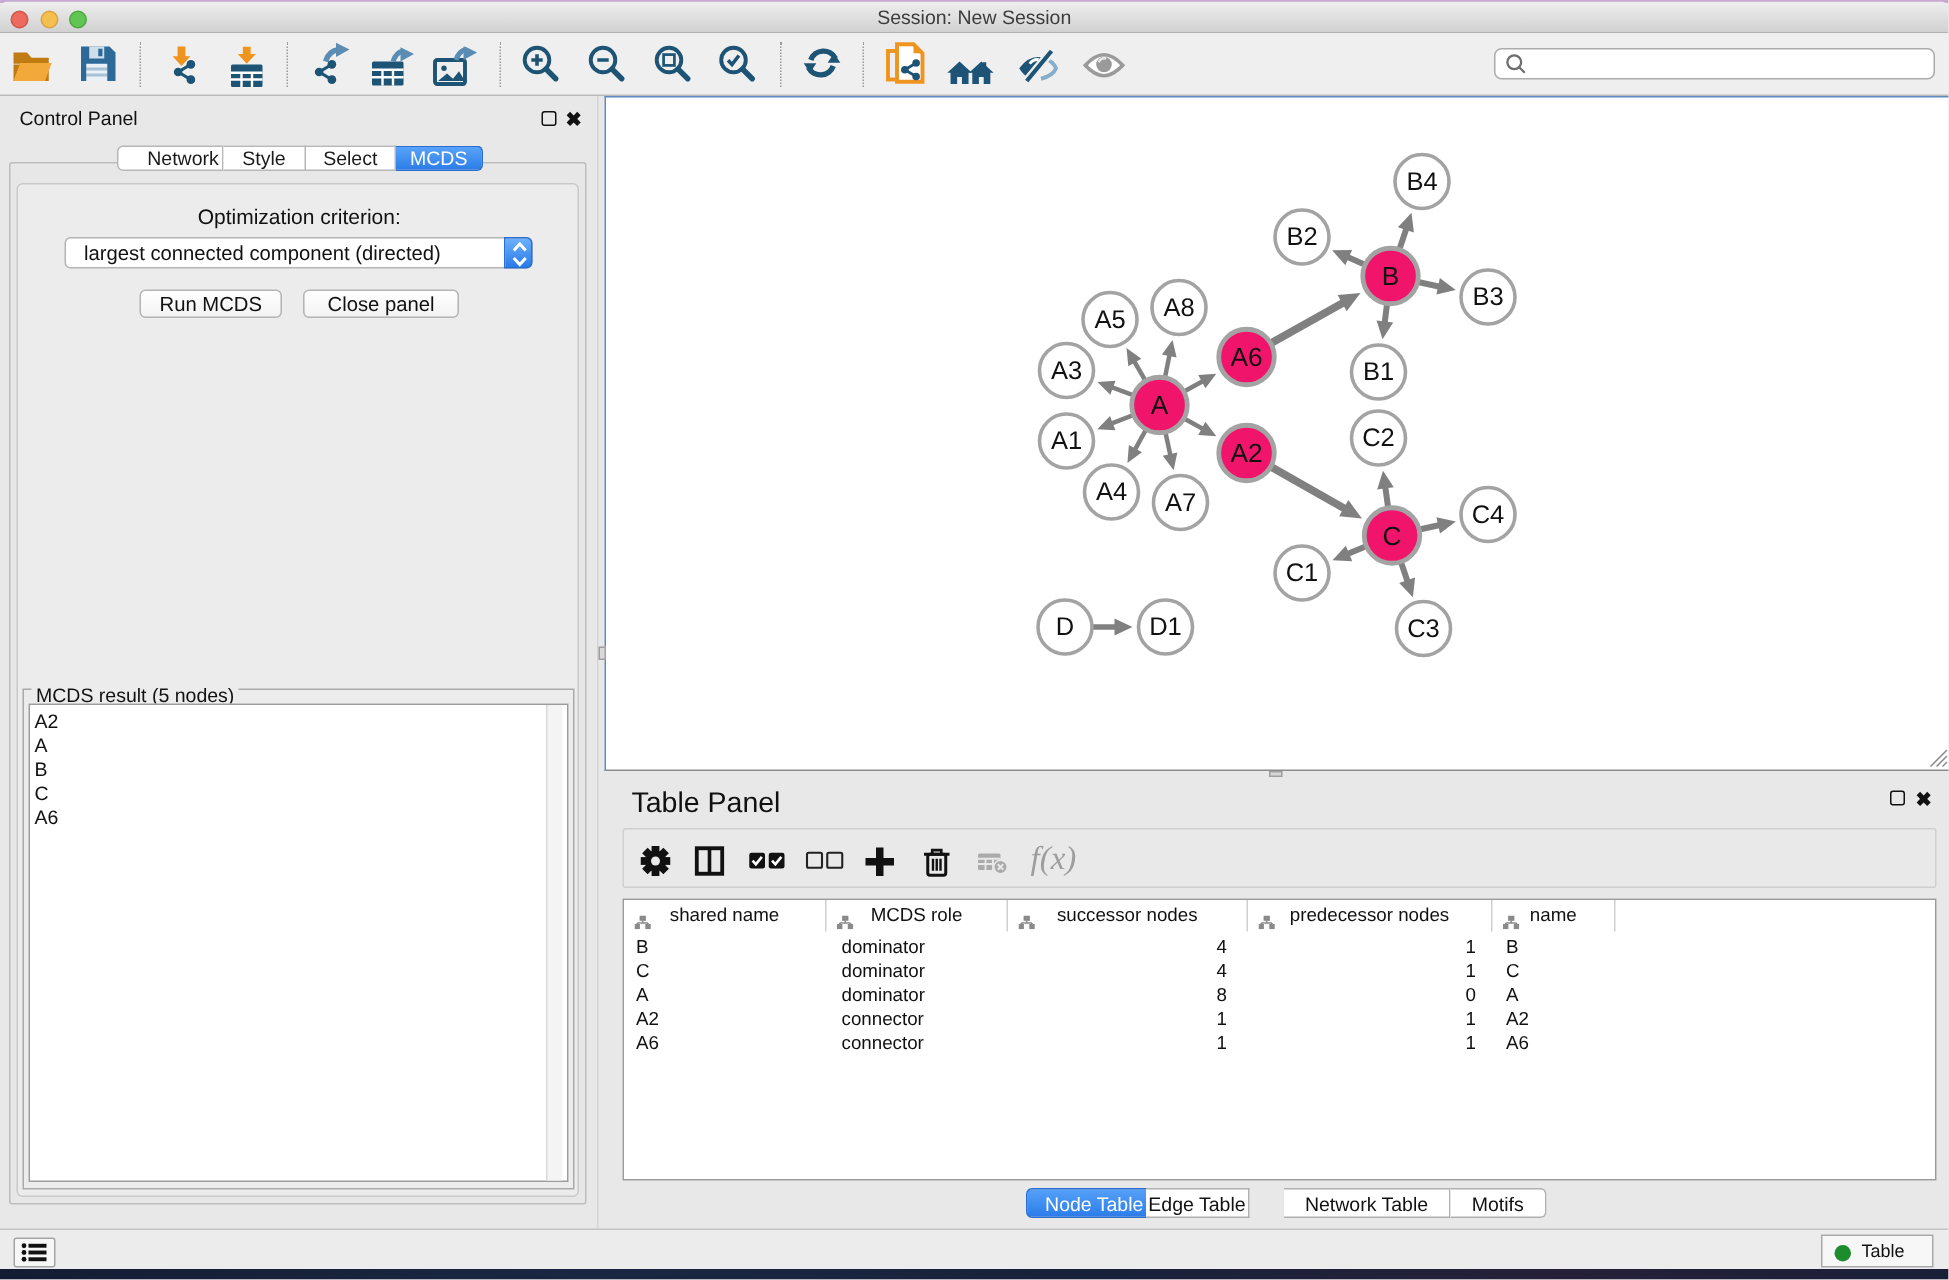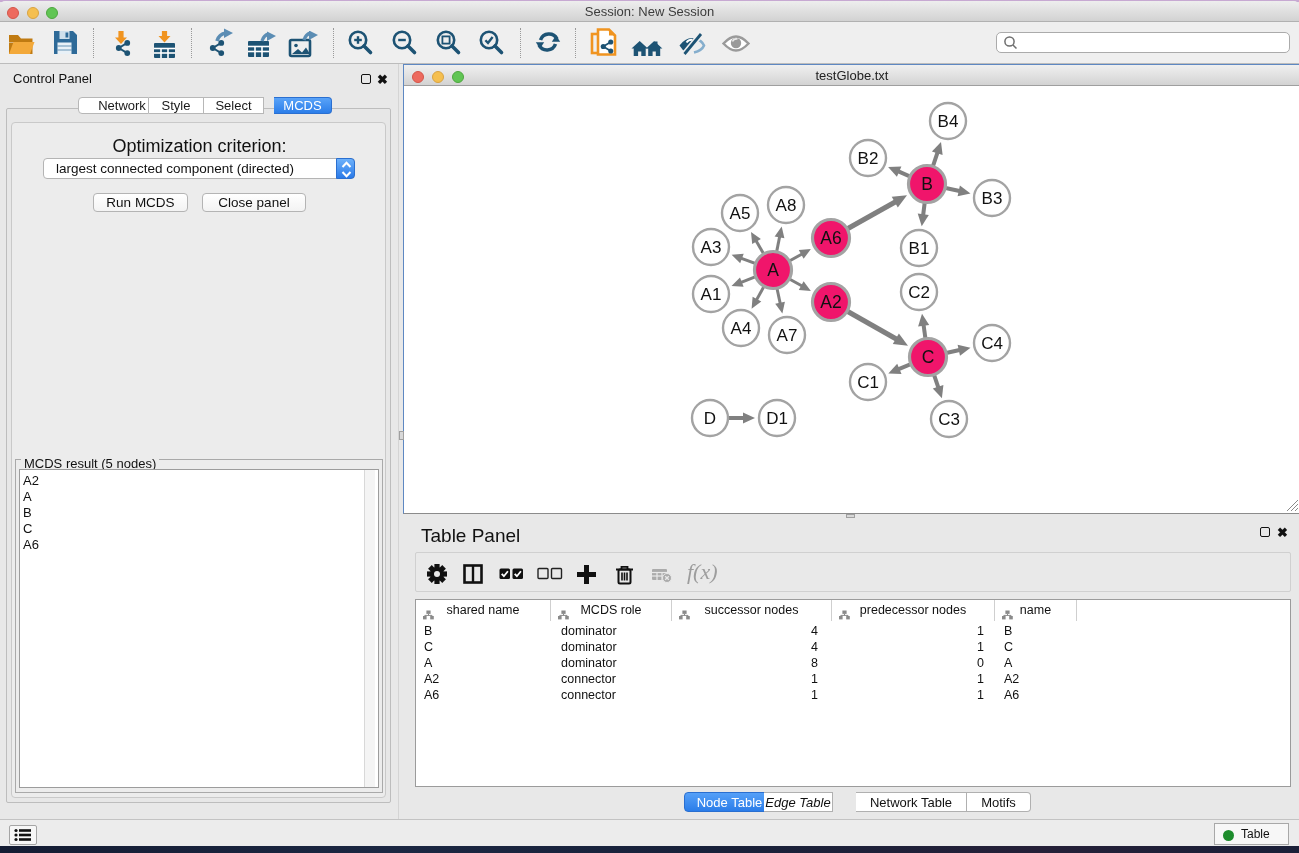--- a/index.html
+++ b/index.html
@@ -15,23 +15,23 @@
 .tsep{position:absolute;top:6px;height:30px;width:0;border-left:1px dotted #9a9a9a;}
 #searchbox{position:absolute;left:996px;top:10px;width:294px;height:21px;background:#fff;border:1px solid #ababab;border-radius:5px;}
 
 #cpHead{left:13px;top:71px;width:200px;height:16px;font-size:13px;color:#111;}
 .winbtn-sq{position:absolute;width:10px;height:10px;border:1.6px solid #111;border-radius:2px;background:transparent;}
 .winbtn-x{position:absolute;font-size:13px;font-weight:bold;color:#111;line-height:11px;}
 #cpOuter{left:6px;top:108px;width:385px;height:695px;background:#e7e7e7;border:1px solid #bdbdbd;border-radius:2px;}
 #cpInner{left:11px;top:122px;width:375px;height:676px;background:#ececec;border:1px solid #c9c9c9;border-radius:4px;}
 .tab{position:absolute;top:0;height:17px;background:#fff;border:1px solid #b7b7b7;border-left:none;color:#1a1a1a;text-align:center;font-size:13px;line-height:16px;}
 .tab.first{border-left:1px solid #b7b7b7;border-radius:4px 0 0 4px;}
-.tab.last{border-radius:0 4px 4px 0;margin-left:10px;}
+.tab.last{border-radius:0 4px 4px 0;}
 .tab.sel{background:linear-gradient(#59a3f8,#2b7de9);color:#fff;border-color:#2a6fd0;}
-#optlabel{left:12px;top:136px;width:375px;text-align:center;font-size:18px;color:#111;}
+#optlabel{left:12px;top:136px;width:375px;text-align:center;font-size:14px;color:#111;}
 #dropdown{left:43px;top:158px;width:312px;height:21px;background:#fff;border:1px solid #b4b4b4;border-radius:4px;}
 #dropdown .dtext{position:absolute;left:12px;top:2px;font-size:13.5px;color:#111;}
 #dropdown .stepper{position:absolute;right:-1px;top:-1px;width:19px;height:21px;background:linear-gradient(#6db1fb,#2a7ae8);border-radius:0 4px 4px 0;border:1px solid #2a6fd0;}
 .btn{position:absolute;height:19px;background:linear-gradient(#ffffff,#f3f3f3);border:1px solid #b4b4b4;border-radius:4px;text-align:center;font-size:13.5px;color:#111;line-height:17px;}
 #fieldset{left:15px;top:459px;width:368px;height:334px;border:1px solid #a9a9a9;background:#ececec;}
 #fieldlabel{left:21px;top:456px;background:#ececec;padding:0 3px;font-size:13px;color:#111;}
 #mcdslist{left:19px;top:469px;width:360px;height:319px;background:#fff;border:1px solid #9c9c9c;font-size:13px;line-height:16px;padding:3px 0 0 3px;color:#111;}
 #mcdsscroll{left:364px;top:470px;width:11px;height:317px;background:#f4f4f4;border-left:1px solid #d8d8d8;}
 
 #netwin{left:403px;top:64px;width:897px;height:450px;border-left:1px solid #5e88c2;border-top:1px solid #5e88c2;border-bottom:1px solid #8b8b8b;background:#fff;}
@@ -232,26 +232,20 @@
       </svg></div>
   </div>
 <div class="btn abs" style="left:93px;top:193px;width:95px;">Run MCDS</div>
 <div class="btn abs" style="left:202px;top:193px;width:104px;">Close panel</div>
 <div id="fieldset" class="abs"></div>
 <div id="fieldlabel" class="abs">MCDS result (5 nodes)</div>
 <div id="mcdslist" class="abs">A2<br>A<br>B<br>C<br>A6</div>
 <div id="mcdsscroll" class="abs"></div>
 <div class="abs" style="left:398px;top:64px;width:1px;height:755px;background:#d4d4d4;"></div>
 <div id="netwin" class="abs">
-<div id="nettitle">
-      <div class="tl t1"></div>
-      <div class="tl t2"></div>
-      <div class="tl t3"></div>
-      <div class="ttext">testGlobe.txt</div>
-    </div>
 <svg width="896" height="429" viewBox="0 0 896 429" style="position:absolute;left:0;top:21px;">
 <line x1="369.0" y1="184.0" x2="351.5" y2="153.8" stroke="#808080" stroke-width="3.0"></line>
 <polygon points="347.0,146.0 356.9,153.1 348.2,158.1" fill="#808080"></polygon>
 <line x1="369.0" y1="184.0" x2="375.9" y2="149.4" stroke="#808080" stroke-width="3.0"></line>
 <polygon points="377.7,140.6 380.4,152.3 370.6,150.4" fill="#808080"></polygon>
 <line x1="369.0" y1="184.0" x2="336.1" y2="171.8" stroke="#808080" stroke-width="3.0"></line>
 <polygon points="327.6,168.7 339.7,167.8 336.2,177.2" fill="#808080"></polygon>
 <line x1="369.0" y1="184.0" x2="335.9" y2="196.8" stroke="#808080" stroke-width="3.0"></line>
 <polygon points="327.5,200.1 336.0,191.4 339.6,200.8" fill="#808080"></polygon>
 <line x1="369.0" y1="184.0" x2="352.0" y2="214.9" stroke="#808080" stroke-width="3.0"></line>
@@ -481,21 +475,21 @@
     <div class="cell" style="left:256px;top:71px;width:146px;text-align:right;">1</div>
     <div class="cell" style="left:416px;top:71px;width:152px;text-align:right;">1</div>
     <div class="cell" style="left:588px;top:71px;">A2</div>
 <div class="cell" style="left:8px;top:87px;">A6</div>
     <div class="cell" style="left:145px;top:87px;">connector</div>
     <div class="cell" style="left:256px;top:87px;width:146px;text-align:right;">1</div>
     <div class="cell" style="left:416px;top:87px;width:152px;text-align:right;">1</div>
     <div class="cell" style="left:588px;top:87px;">A6</div>
 </div>
 <div class="btab first sel abs" style="left:673px;top:792px;width:91px;margin-left:11px;">Node Table</div>
-<div class="btab abs" style="left:764px;top:792px;width:69px;font-style:italic;">Edge Table</div>
+<div class="btab abs" style="left:764px;top:792px;width:69px;">Edge Table</div>
 <div class="btab abs" style="left:856px;top:792px;width:111px;">Network Table</div>
 <div class="btab last abs" style="left:967px;top:792px;width:64px;">Motifs</div>
 <div id="statusbar" class="abs">
 <div id="listbtn">
       <svg width="18" height="14" viewBox="0 0 18 14" style="position:absolute;left:4px;top:2px;">
         <g fill="#111">
           <circle cx="2" cy="2.5" r="1.6"></circle>
           <circle cx="2" cy="7" r="1.6"></circle>
           <circle cx="2" cy="11.5" r="1.6"></circle>
           <rect x="5" y="1.2" width="12" height="2.6"></rect>

